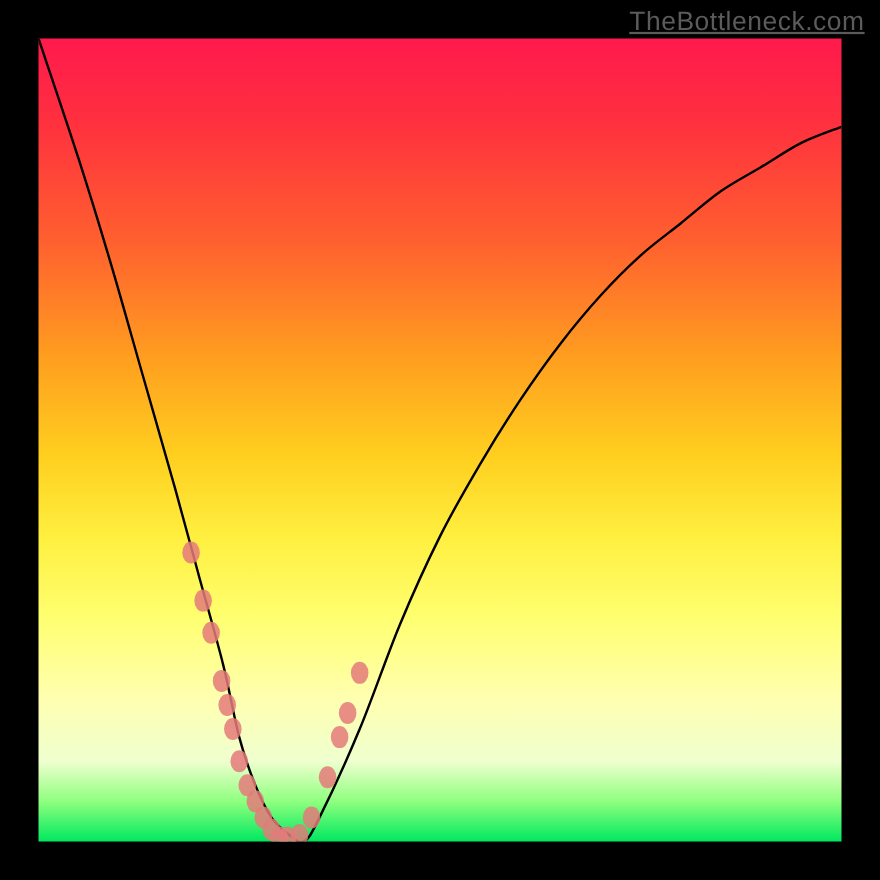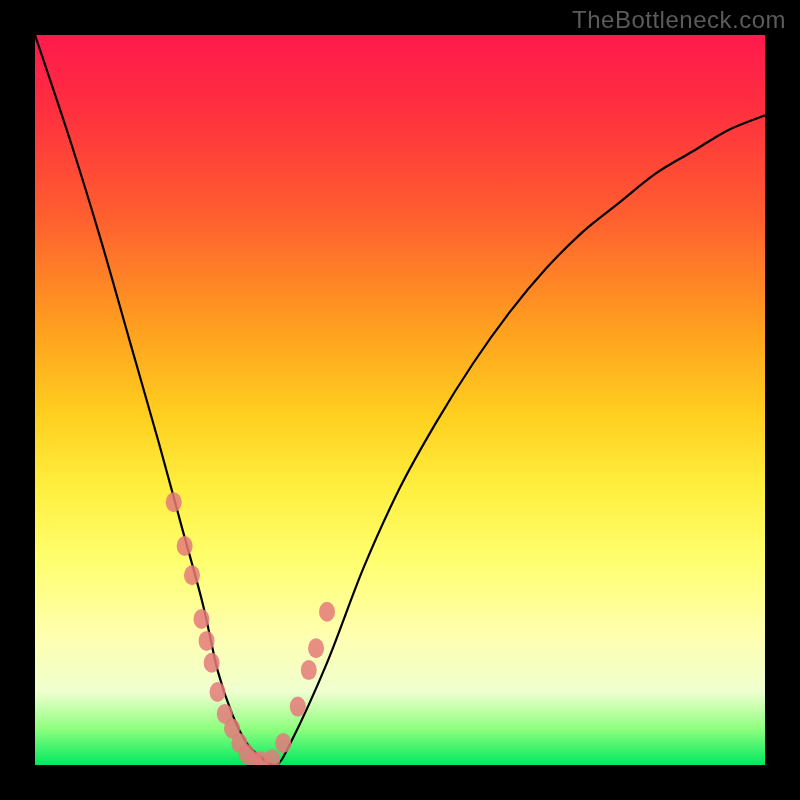--- a/index.html
+++ b/index.html
@@ -39,20 +39,21 @@
   }
   .watermark {
     position: absolute;
     top: 6px;
     right: 14px;
     color: #5b5b5b;
     font-size: 24px;
     font-weight: 500;
     letter-spacing: 0.5px;
     user-select: none;
+    text-decoration: underline;
   }
   svg.curve {
     position: absolute;
     left: 0;
     top: 0;
     width: 730px;
     height: 730px;
   }
   .marker {
     fill: #e47a7a;

